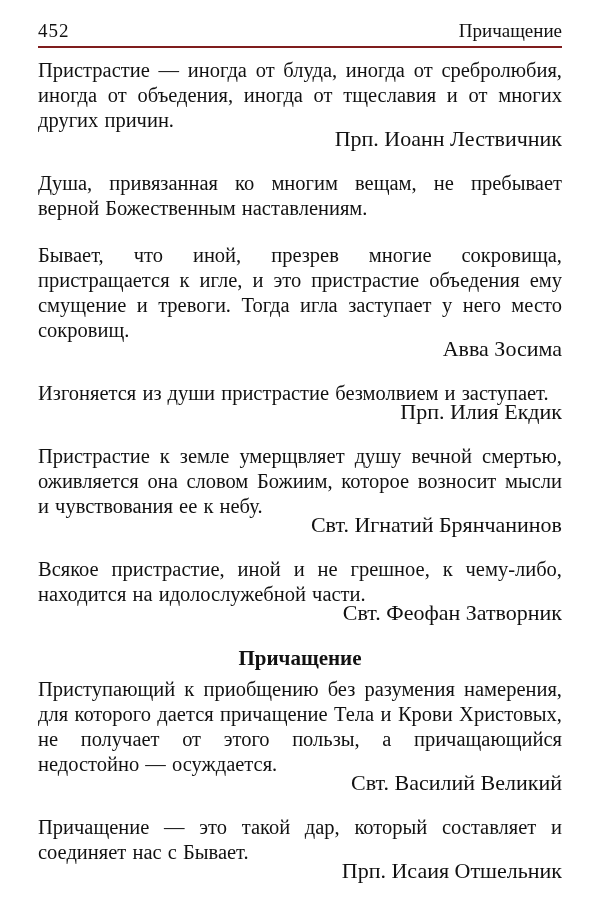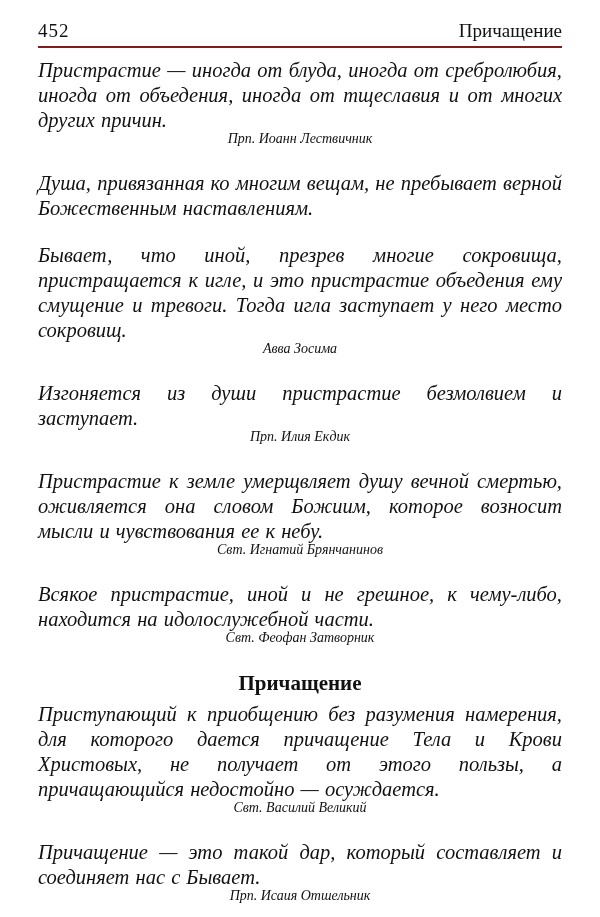--- a/index.html
+++ b/index.html
@@ -5,22 +5,22 @@
   html, body { margin:0; padding:0; background:#ffffff; }
   body { width:600px; height:917px; position:relative; overflow:hidden;
          font-family:"Liberation Serif", "DejaVu Serif", serif; color:#111; }
   .header { position:absolute; left:38px; right:38px; top:16px; height:30px;
             border-bottom:2px solid #7f1d1d; }
   .page-num { position:absolute; left:0; top:4px; font-size:19px; letter-spacing:1px; }
   .running-title { position:absolute; right:0; top:4px; font-size:19px; }
   .content { position:absolute; left:38px; top:58px; width:524px; }
   .quote { margin:0 0 22px 0; }
   .quote p { margin:0; font-size:20.5px; line-height:25px; text-align:justify;
-             word-spacing:1px;font-style:italic; }
-  .author { display:block; text-align:center; font-style:italic; font-size:14px;
+             word-spacing:1px; }
+  .author { display:block; text-align:right; font-size:22px;
             line-height:20px; margin-top:-4px; }
   .section-title { text-align:center; font-weight:bold; font-size:21px;
                    line-height:26px; margin:2px 0 6px 0; }
 </style>
 </head>
 <body>
 
 <div class="header">
   <span class="page-num">452</span>
   <span class="running-title">Причащение</span>

